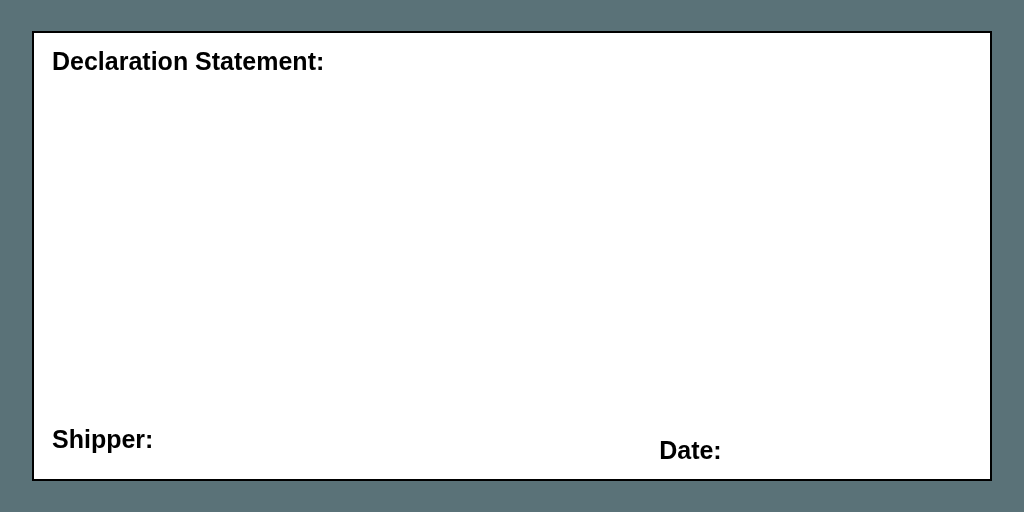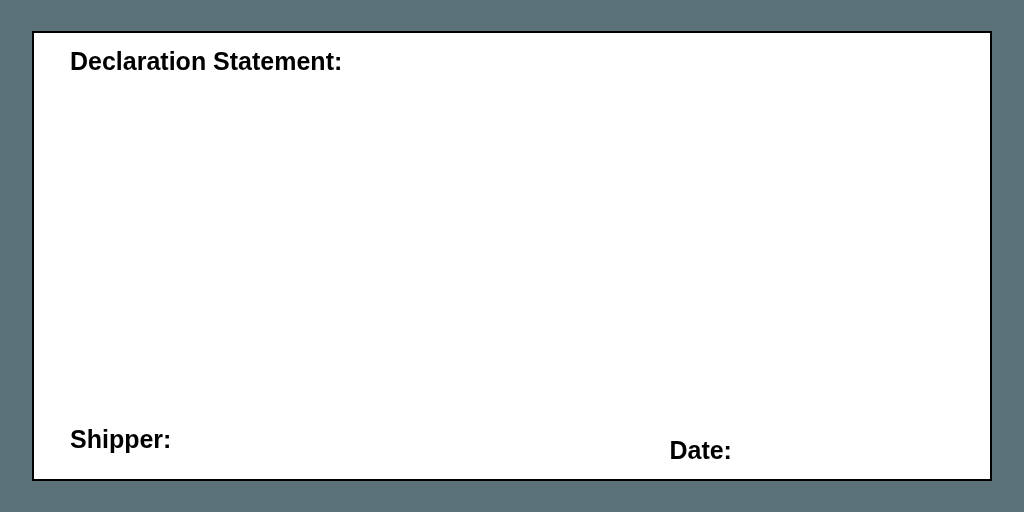--- a/index.html
+++ b/index.html
@@ -14,37 +14,36 @@
       font-family: Arial, Helvetica, sans-serif;
       display: flex;
       align-items: center;
       justify-content: center;
     }
     .form-box {
       background-color: #ffffff;
       border: 2px solid #000000;
       width: 960px;
       height: 450px;
-      padding: 14px 36px;
+      padding: 14px 18px;
       display: flex;
       flex-direction: column;
       justify-content: space-between;
     }
     .declaration-label {
       font-size: 25px;
       font-weight: bold;
       color: #000000;
     }
     .footer-row {
       display: flex;
       flex-direction: row;
       font-size: 25px;
       font-weight: bold;
       color: #000000;
-      gap: 16px;
     }
     .shipper-label {
       flex: 0 0 66%;
     }
     .date-label {
       flex: 0 0 34%;
       margin-top: 11px;
     }
   </style>
 </head>

